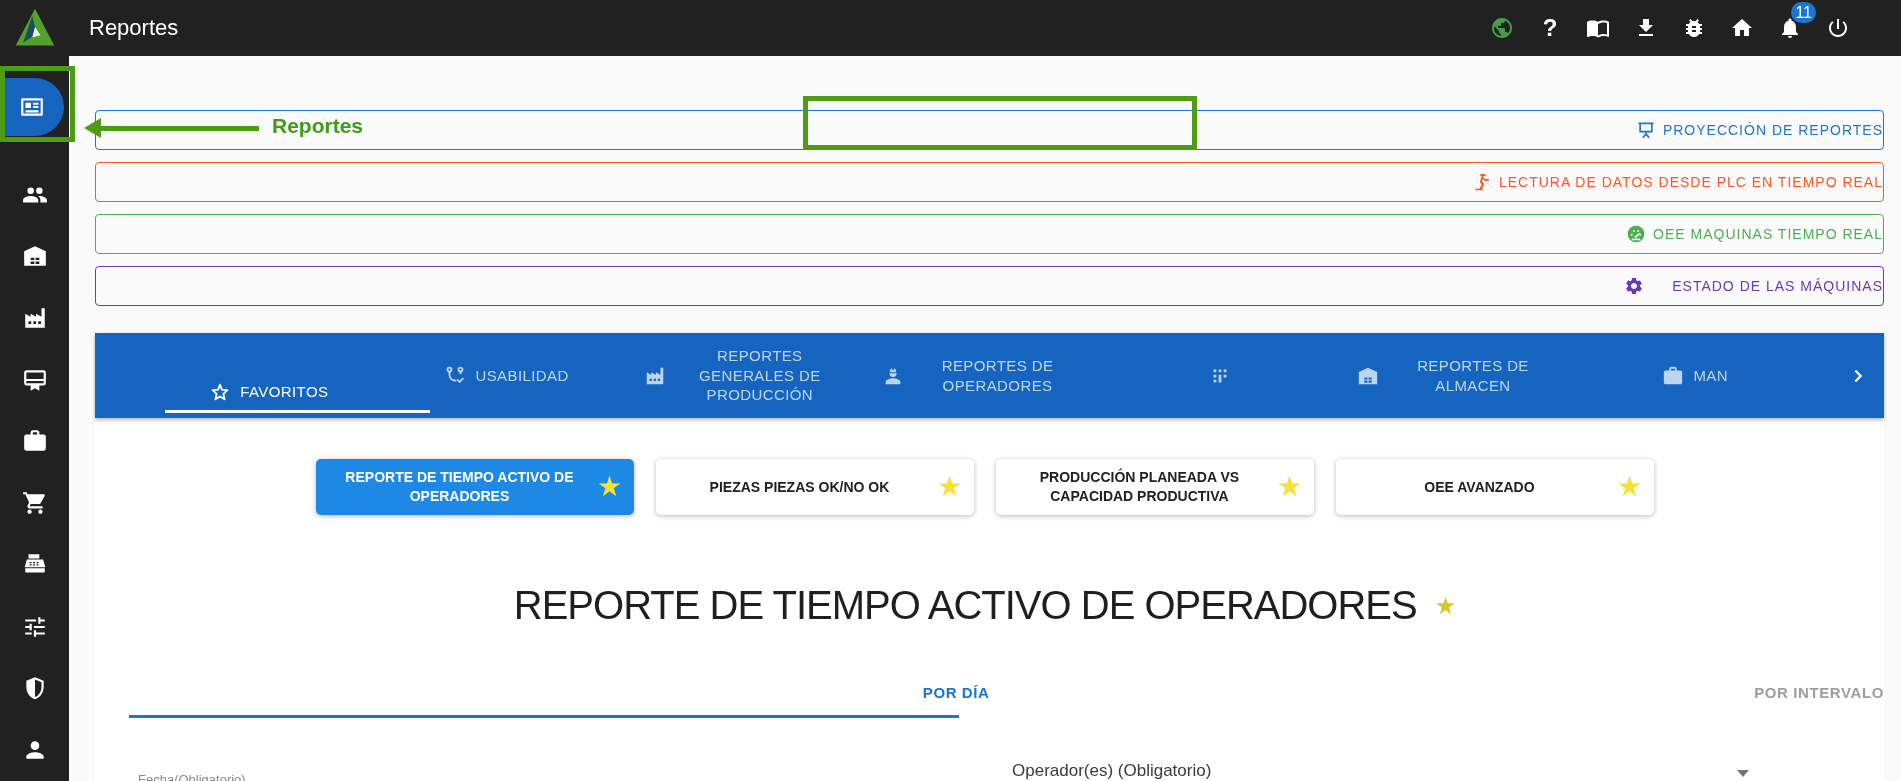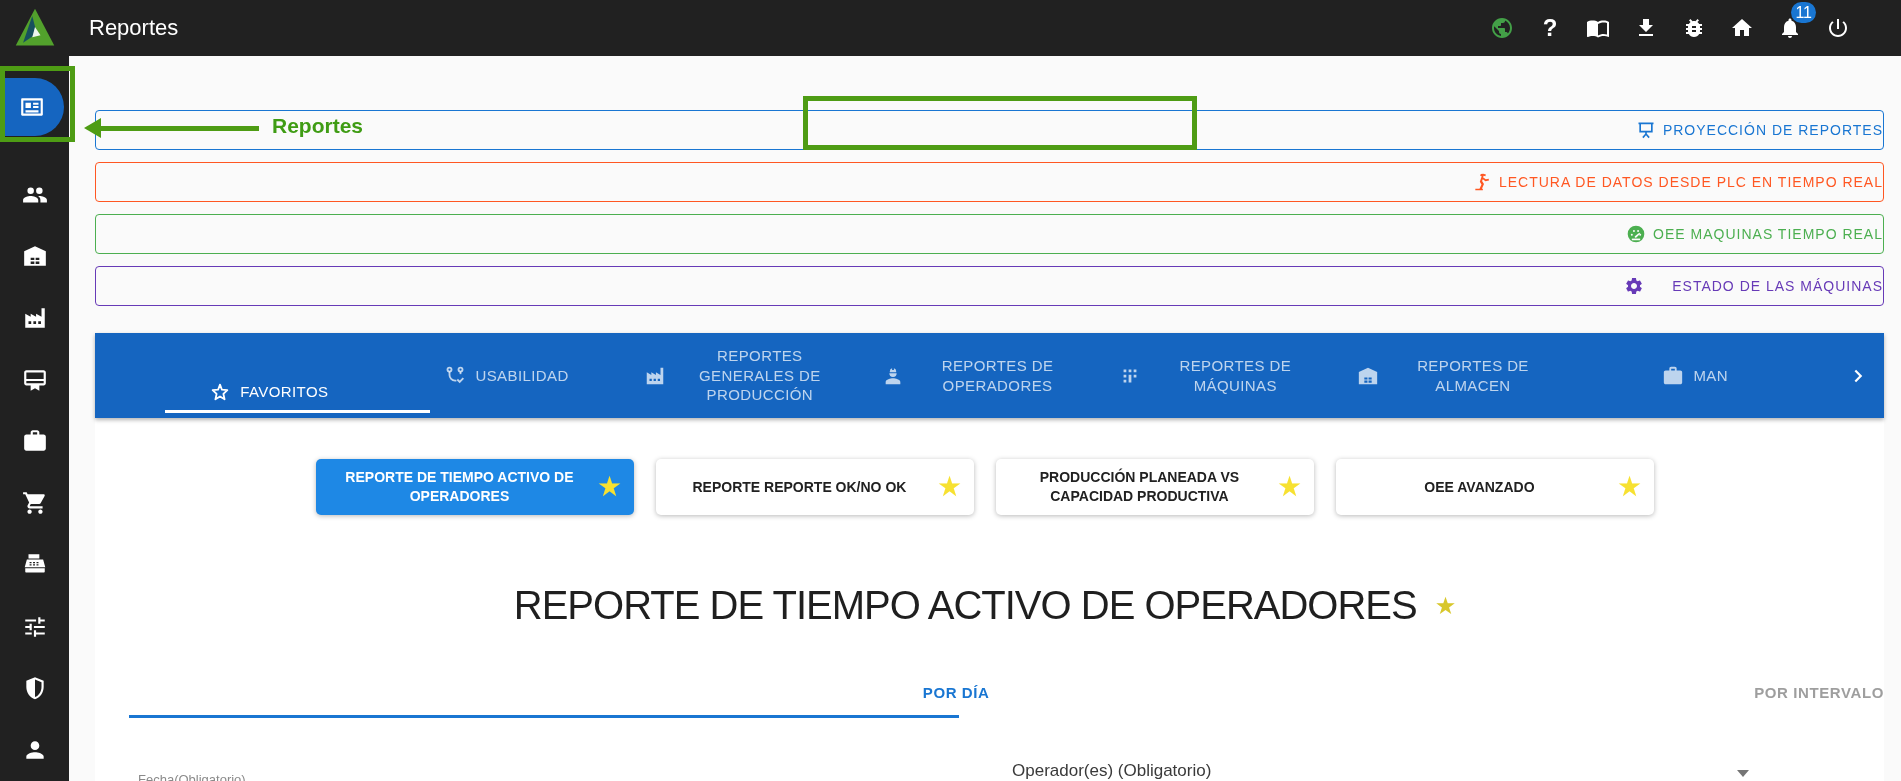--- a/index.html
+++ b/index.html
@@ -367,21 +367,20 @@
       <div class="tab">
         <svg>
             <use href="#sym-worker"></use>
           </svg>
         <span class="tab-label">REPORTES DE OPERADORES</span>
       </div>
       <div class="tab">
         <svg>
             <use href="#sym-machine"></use>
           </svg>
-        <span class="tab-label">REPORTES DE MÁQUINAS</span>
       </div>
       <div class="tab">
         <svg>
             <use href="#sym-warehouse"></use>
           </svg>
         <span class="tab-label">REPORTES DE ALMACEN</span>
       </div>
       <div class="tab">
         <svg>
             <use href="#sym-briefcase"></use>
@@ -395,21 +394,21 @@
           </svg>
       </div>
     </div>
 
     <div class="fav-row">
       <div class="fav-card active">
         <span class="fav-label">REPORTE DE TIEMPO ACTIVO DE OPERADORES</span>
         <span class="star">★</span>
       </div>
       <div class="fav-card">
-        <span class="fav-label">REPORTE REPORTE OK/NO OK</span>
+        <span class="fav-label">PIEZAS PIEZAS OK/NO OK</span>
         <span class="star">★</span>
       </div>
       <div class="fav-card">
         <span class="fav-label">PRODUCCIÓN PLANEADA VS CAPACIDAD PRODUCTIVA</span>
         <span class="star">★</span>
       </div>
       <div class="fav-card">
         <span class="fav-label">OEE AVANZADO</span>
         <span class="star">★</span>
       </div>

